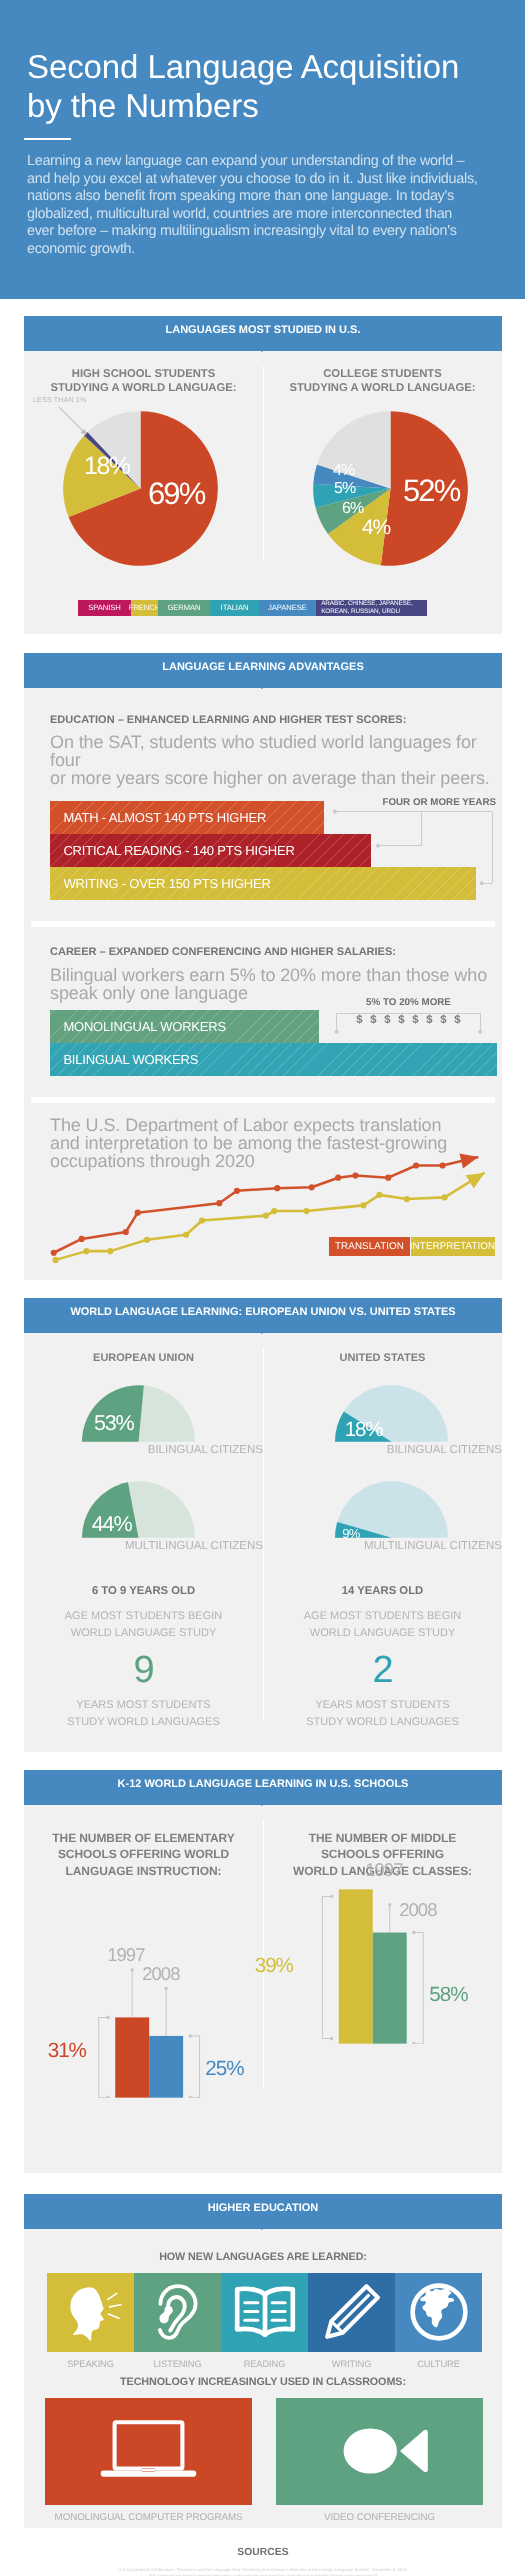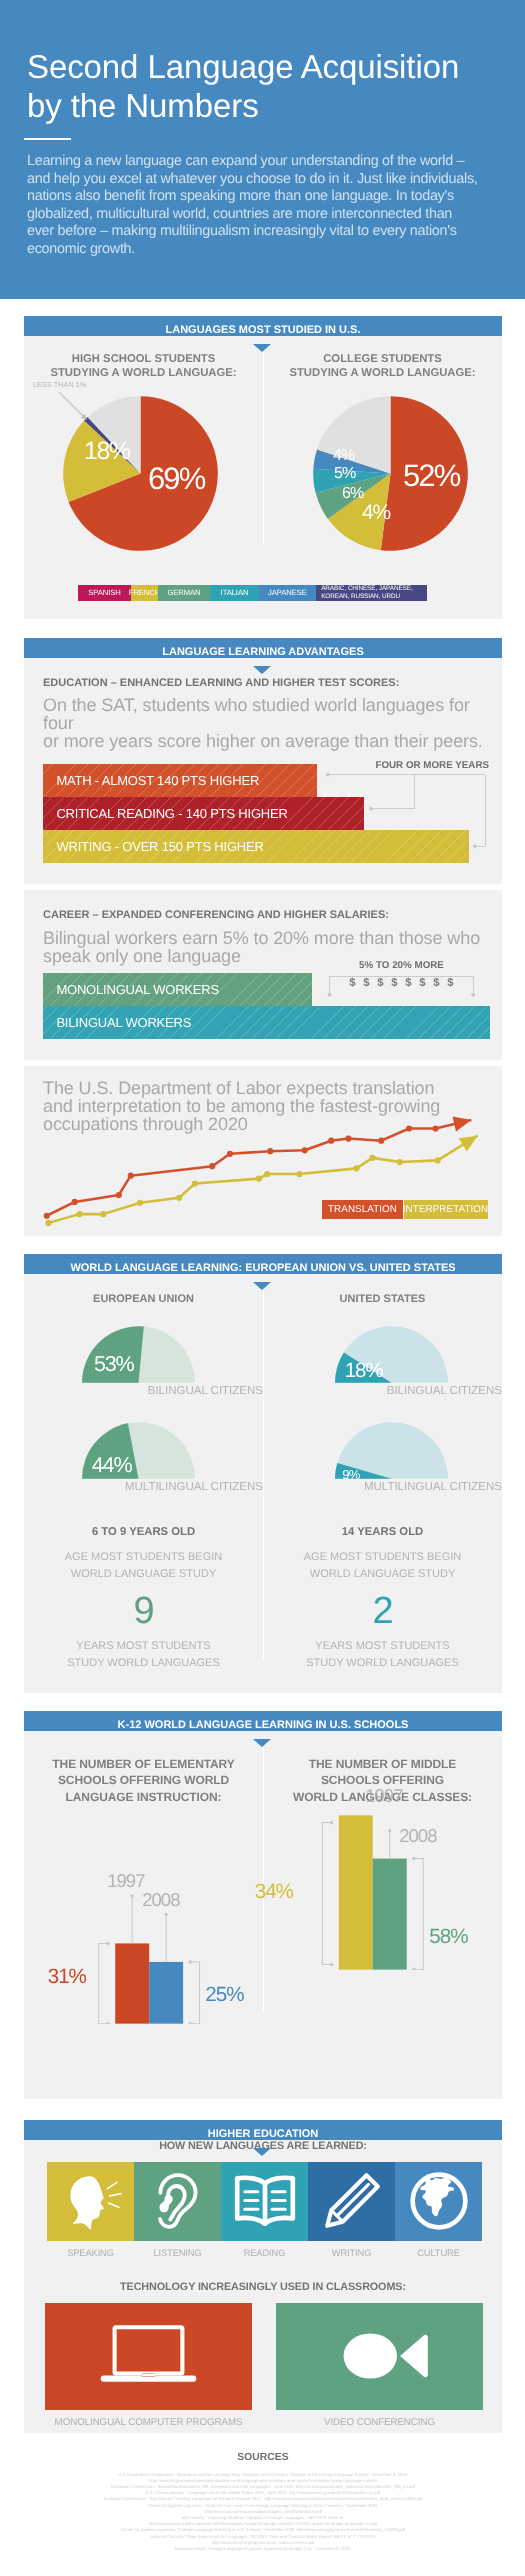--- a/index.html
+++ b/index.html
@@ -16,21 +16,21 @@
   .hero .rule{width:47px;height:1.5px;background:#fff;margin:13.4px 0 0 -2.6px}
   .hero p{color:#cfe1ef;font-size:14.4px;line-height:17.5px;font-weight:400;margin-top:13.4px;letter-spacing:-0.3px;margin-left:0px}
 
   
   .card{width:478px;margin:0 auto;background:#f1f1f1;position:relative}
   .gap{height:16.5px;background:#fff}
   .gap1{height:19.6px}
   .gap2{height:17.5px}
   .gap3{height:18px}
   .gap4{height:21.6px}
-  .sect-head{background:#4589c0;color:#fff;text-align:center;font-size:11px;font-weight:bold;letter-spacing:0px;height:20px;line-height:28px;position:relative;z-index:2}
+  .sect-head{background:#4589c0;color:#fff;text-align:center;font-size:11px;font-weight:bold;letter-spacing:0px;height:35px;line-height:28px;position:relative;z-index:2}
   .sect-head .notch{position:absolute;left:50%;margin-left:-9.8px;top:28px;width:0;height:0;border-left:9.8px solid transparent;border-right:9.8px solid transparent;border-top:8.2px solid #4589c0}
 
   .col2{display:flex;width:100%;position:relative}
   .col{width:239px;position:relative}
   .divider{position:absolute;left:0;top:15.5px;bottom:11.3px;width:1px;background:#fff}
 
   .ctitle{text-align:center;color:#808080;font-weight:bold;line-height:1.33}
   .subhead{color:#747474;font-size:10.8px;font-weight:bold;letter-spacing:-0.1px}
   .subtext{color:#a9a9a9;font-size:13px;font-weight:400;line-height:17px;letter-spacing:-0.2px}
 
@@ -55,21 +55,21 @@
   .legend{display:flex;position:absolute;left:54px;bottom:17.5px}
   .lg{color:#fff;font-size:7.7px;letter-spacing:-0.1px;display:flex;align-items:center;justify-content:center;text-align:center;height:16.5px;font-weight:400}
   .lg0{background:#be185d;width:53px}
   .lg1{background:#d4bd38;width:27px}
   .lg2{background:#5ea281;width:52px}
   .lg3{background:#2fa3b4;width:49px}
   .lg4{background:#4589c0;width:57px}
   .lg5{background:#484784;width:111px;font-size:6.4px;line-height:7.7px;display:block;padding:0.5px 0 0 5.2px;text-align:left}
 
   
-  .s2-body{padding:0}
+  .s2-body{padding:7px}
   .panel{background:#f1f1f1;padding:19px 0 0 19px;position:relative}
   .panel-sep{height:6.2px;background:#fff}
   .subhead{color:#747474;font-size:11px;font-weight:bold;letter-spacing:0px}
   .subtext{color:#a9a9a9;font-size:18px;font-weight:400;line-height:18px;letter-spacing:-0.1px}
   .s2-text{margin-top:7.2px}
   .bars-wrap{position:relative;padding-top:13.4px;padding-bottom:21.6px}
   .bar{height:33px;display:flex;align-items:center;color:#fff;font-size:13px;font-weight:400;letter-spacing:-0.2px;padding-left:13.4px}
   .b-math{width:274px;background:#d2512b}
   .b-read{width:321px;background:#ae2129}
   .b-write{width:426px;background:#d4bd38}
@@ -119,26 +119,26 @@
   .bc-right{margin-left:11.3px;margin-top:9.3px}
   .yr{position:absolute;color:#b3b3b3;font-size:18.5px;font-weight:400;letter-spacing:-1px;white-space:nowrap}
   .pct{position:absolute;font-size:20.6px;font-weight:400;letter-spacing:-1px;white-space:nowrap}
   .yr97-l{left:72px;top:1px}
   .yr08-l{left:107px;top:19.6px}
   .p31{left:12.4px;top:96px;color:#cc4726}
   .p25{left:170px;top:114px;color:#4589c0}
   .yr97-r{left:91px;top:-30px}
   .yr08-r{left:125px;top:9.3px}
   .p75{left:-19.6px;top:65px;color:#d4bd38}
-  .p58{left:155px;top:110px;color:#5ea281}
+  .p58{left:155px;top:94px;color:#5ea281}
 
   
   .s5-body{position:relative;padding-bottom:23px}
-  .s5-head{text-align:center;color:#747474;font-size:10.8px;font-weight:bold;padding-top:0;letter-spacing:-0.1px}
-  .s5-head2{padding-top:40px}
+  .s5-head{text-align:center;color:#747474;font-size:10.8px;font-weight:bold;padding-top:22px;letter-spacing:-0.1px}
+  .s5-head2{padding-top:24px}
   .tiles{display:flex;margin-left:23px;margin-top:9.8px}
   .tile{width:87px;height:79px;display:flex;align-items:center;justify-content:center;position:relative}
   .t0{background:#d4bd38}
   .t1{background:#5ea281}
   .t2{background:#2fa3b4}
   .t3{background:#2f6ea5}
   .t4{background:#4589c0}
   .tlabel{position:absolute;left:0;right:0;top:86px;text-align:center;color:#b0b0b0;font-size:9.3px;letter-spacing:-0.1px}
   .ttiles{display:flex;margin-left:21px;margin-top:9.8px}
   .ttile{width:207px;height:107px;display:flex;align-items:center;justify-content:center;position:relative}
@@ -439,21 +439,21 @@
               <circle cx="225" cy="30" r="3.5" fill="#c9c9c9"></circle>
               <path d="M112 14 H94 V290 H112" stroke="#c9c9c9" stroke-width="2" fill="none"></path>
               <circle cx="112" cy="14" r="3.5" fill="#c9c9c9"></circle>
               <circle cx="112" cy="290" r="3.5" fill="#c9c9c9"></circle>
               <path d="M272 84 H290 V300 H272" stroke="#c9c9c9" stroke-width="2" fill="none"></path>
               <circle cx="272" cy="84" r="3.5" fill="#c9c9c9"></circle>
               <circle cx="272" cy="300" r="3.5" fill="#c9c9c9"></circle>
             </svg>
             <div class="yr yr97-r">1997</div>
             <div class="yr yr08-r">2008</div>
-            <div class="pct p75">34%</div>
+            <div class="pct p75">39%</div>
             <div class="pct p58">58%</div>
           </div>
         </div>
       </div>
     </div>
   </div>
 
   <div class="gap gap4"></div>
 
   <div class="card">

